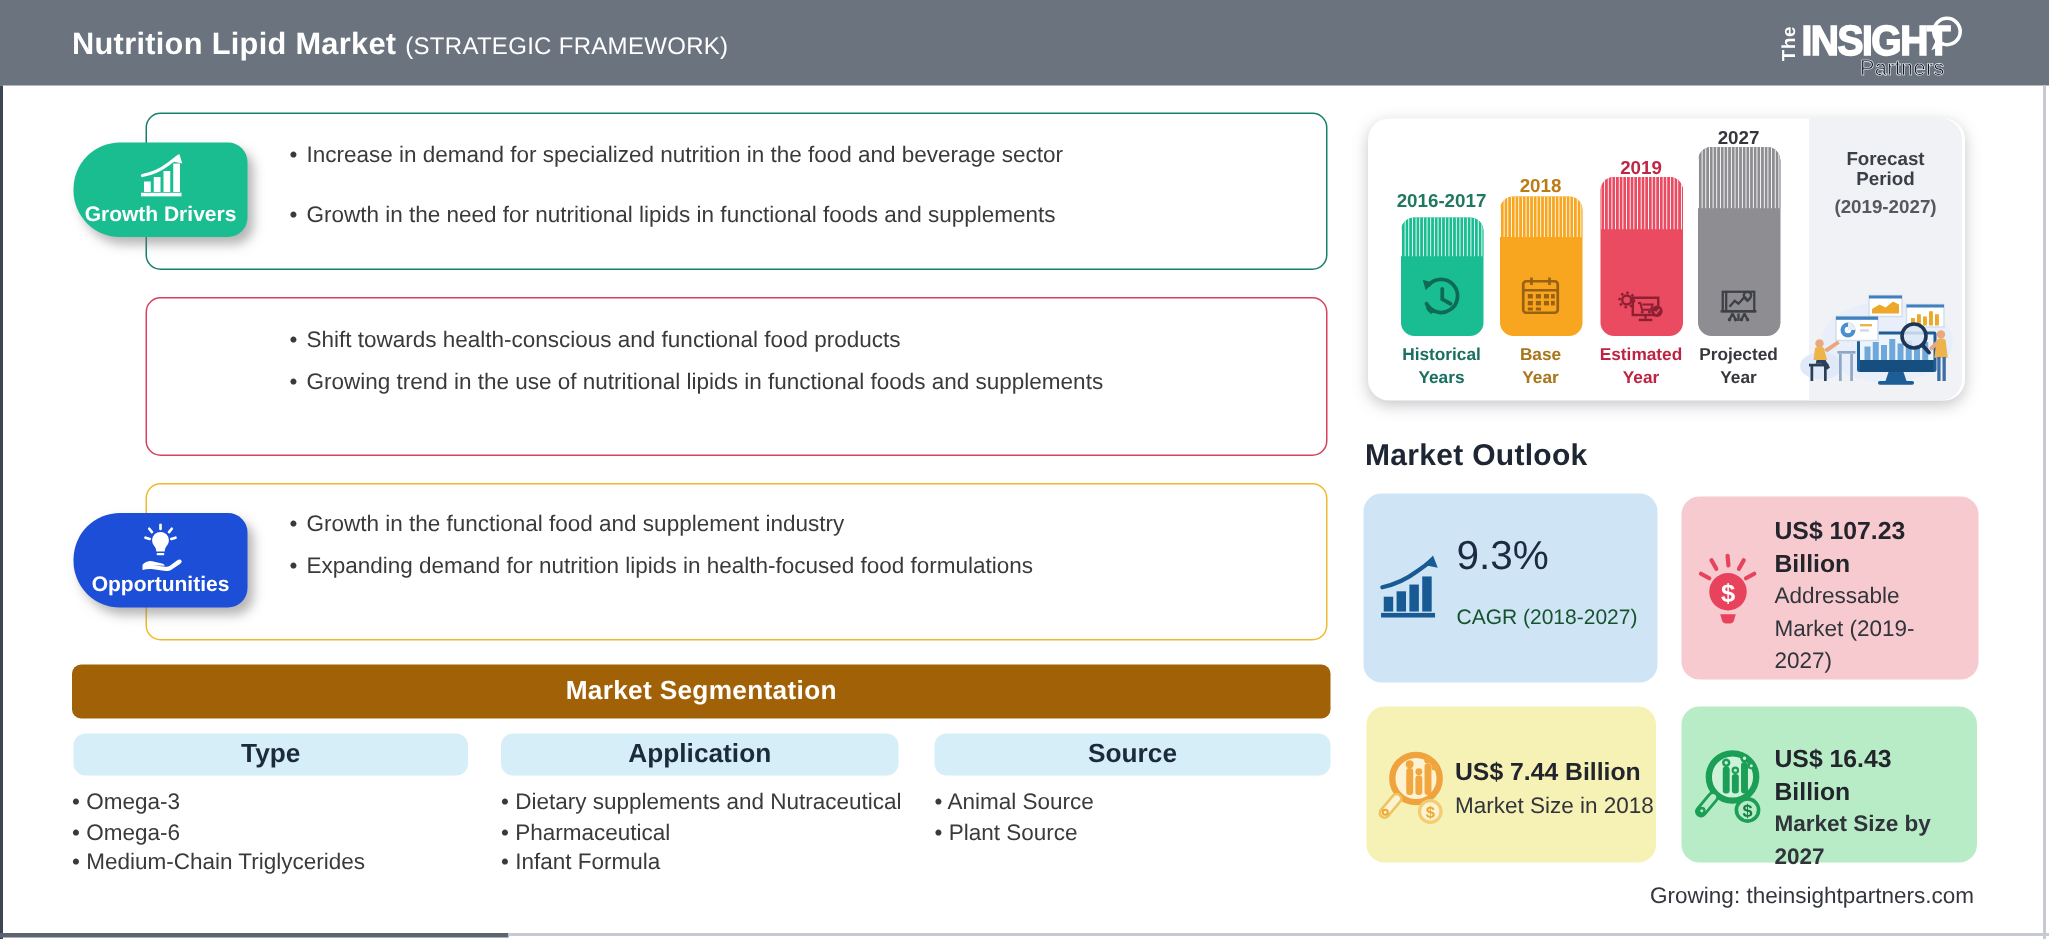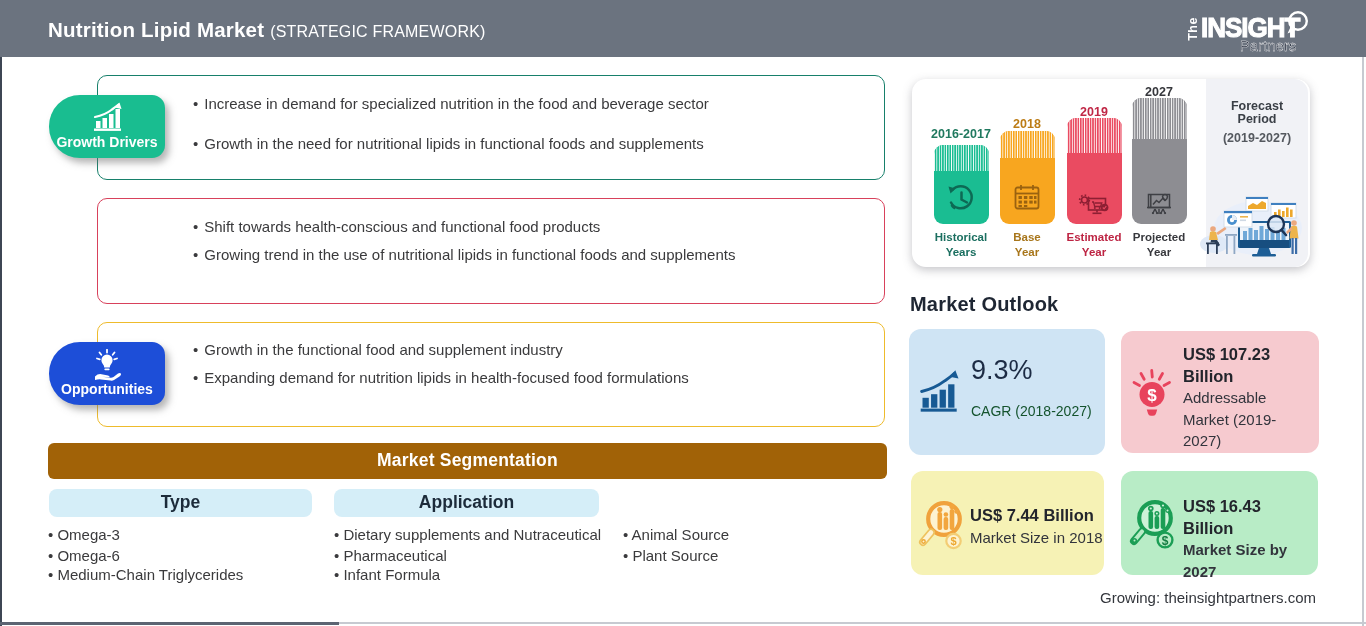--- a/index.html
+++ b/index.html
@@ -128,20 +128,21 @@
       <path d="M18 5.6 a5.6 5.6 0 0 1 5.6 5.6 c0 2.6-1.7 3.8-2.4 5.3-.3.7-.3 1.5-.4 2.1 h-5.6 c-.1-.6-.1-1.4-.4-2.1-.7-1.5-2.4-2.7-2.4-5.3 a5.6 5.6 0 0 1 5.6-5.6 Z" fill="#fff"></path>
       <rect x="15.4" y="19.6" width="5.2" height="1.6" rx=".8" fill="#fff"></rect>
       <path d="M6 27.5 Q9 24.5 12.5 25.2 L19 26.6 Q21 27.2 20.6 28.2 L13 27.8 L21.5 28.8 Q23 29 24.5 28 L29 24.6 Q31.2 23.2 32 24.8 Q32.6 25.8 30.5 27.4 L25 31 Q23.5 32 21.5 31.6 L12 30.4 Q9 30.2 6 31 Z" fill="#fff"></path>
     </svg>
     <div class="lab">Opportunities</div>
     </div>
 
   <div class="abs" id="msbar">Market Segmentation</div>
   <div class="abs seghd" id="sh1">Type</div>
   <div class="abs seghd" id="sh2">Application</div>
+  <div class="abs seghd" id="sh3">Source</div>
 
   <div class="abs seglist">
     <div style="left:48px;top:526px;"><span class="b">•</span> Omega-3</div>
     <div style="left:48px;top:547px;"><span class="b">•</span> Omega-6</div>
     <div style="left:48px;top:566px;"><span class="b">•</span> Medium-Chain Triglycerides</div>
     <div style="left:334px;top:526px;"><span class="b">•</span> Dietary supplements and Nutraceutical</div>
     <div style="left:334px;top:547px;"><span class="b">•</span> Pharmaceutical</div>
     <div style="left:334px;top:566px;"><span class="b">•</span> Infant Formula</div>
     <div style="left:623px;top:526px;"><span class="b">•</span> Animal Source</div>
     <div style="left:623px;top:547px;"><span class="b">•</span> Plant Source</div>

